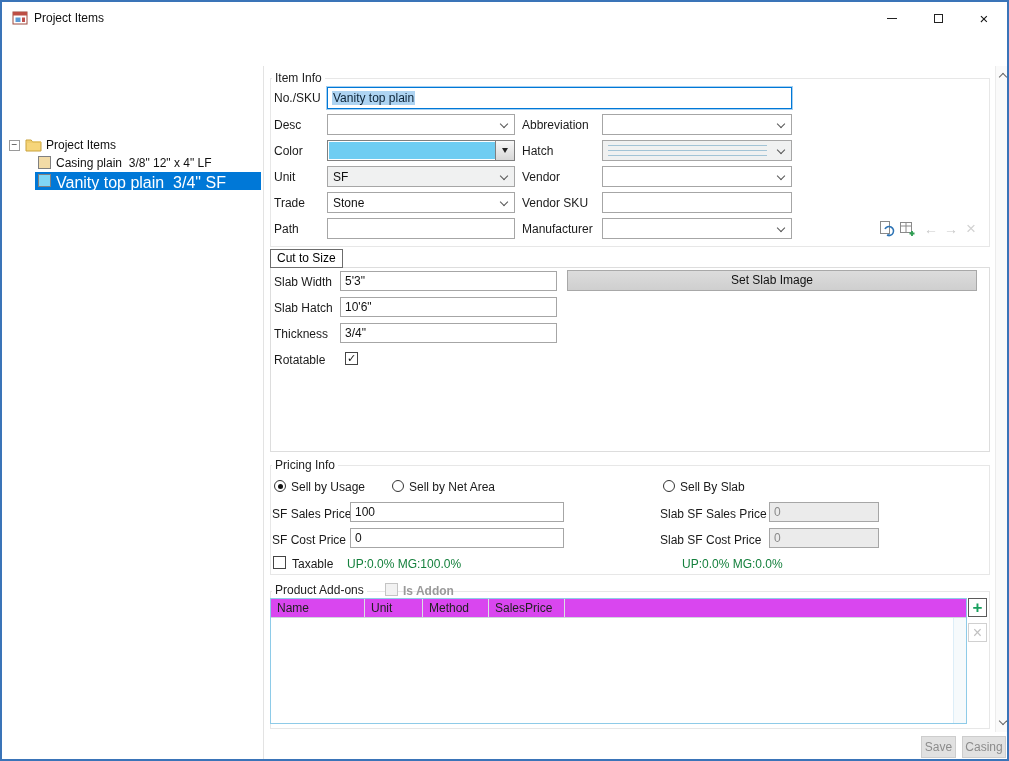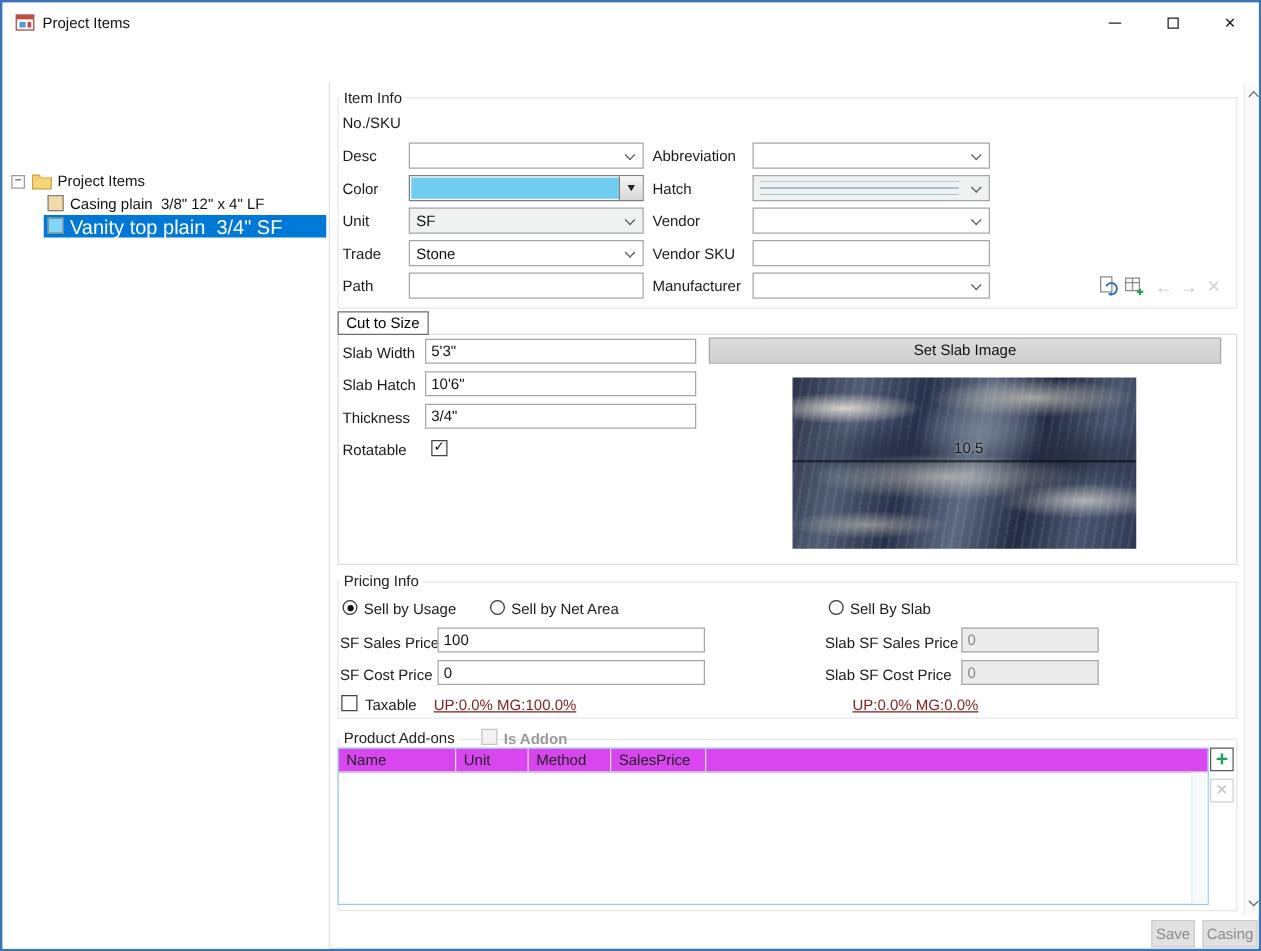--- a/index.html
+++ b/index.html
@@ -40,21 +40,21 @@
   .cmb { position:absolute; height:21px; border:1px solid #a6a6a6; background:#fff; }
   .cmb.gray { background:#f0f1f1; }
   .cmb .val { position:absolute; left:5px; top:3px; font-size:12px; color:#111; }
   .chev { position:absolute; right:7px; top:6px; width:6px; height:6px; border-right:1.4px solid #555; border-bottom:1.4px solid #555; transform:rotate(45deg); }
   .group-box { position:absolute; border:1px solid #e7e7e7; }
   .group-label { position:absolute; font-size:12px; color:#222; background:#fff; padding:0 3px; z-index:2; }
   .checkbox { position:absolute; width:13px; height:13px; border:1px solid #444; background:#fff; font-size:11px; line-height:11px; text-align:center; color:#111; }
   .checkbox.disabled { border-color:#c4c4c4; background:#f2f2f2; }
   .radio { position:absolute; width:12px; height:12px; border:1px solid #333; border-radius:50%; background:#fff; }
   .radio.sel::after { content:""; position:absolute; left:2.5px; top:2.5px; width:5px; height:5px; border-radius:50%; background:#111; }
-  .link { position:absolute; font-size:12px; color:#7f1d1d; text-decoration:underline; white-space:pre; }
+  .link { position:absolute; font-size:12px; color:#15803d; white-space:pre; }
 
   
   .focus-input { position:absolute; left:325px; top:85px; width:465px; height:22px; border:1px solid #0078d7; background:#fff; box-shadow:0 0 0 1px rgba(0,120,215,.35); }
   .focus-input .seltext { position:absolute; left:4px; top:3px; font-size:12px; color:#0c2336; background:#aed4f2; padding:0 1px; }
 
   
   .color-cmb { position:absolute; left:325px; top:138px; width:188px; height:21px; border:1px solid #7f7f7f; background:#fff; }
   .color-fill { position:absolute; left:1px; top:1px; bottom:1px; right:19px; }
   .dd-btn { position:absolute; right:0; top:0; width:19px; height:100%; background:linear-gradient(#f7f7f7,#d7d7d7); border-left:1px solid #7f7f7f; display:flex; align-items:center; justify-content:center; }
   .dd-btn .tri { width:0; height:0; border-left:3.5px solid transparent; border-right:3.5px solid transparent; border-top:5px solid #222; }
@@ -192,20 +192,23 @@
     <div class="sel-bar">
       <span class="swatch" style="left: 3px; top: 2px; background: rgb(127, 214, 245);"></span>
       <span class="tree-label" style="position:absolute; left:21px; top:2px;">Vanity top plain  3/4" SF</span>
     </div>
   </div>
 
   <span class="group-label" style="left:270px; top:69px;">Item Info</span>
   <div class="group-box" style="left:268px; top:76px; width:720px; height:169px;"></div>
 
   <span class="lbl" style="left:272px; top:89px;">No./SKU</span>
+  <div class="focus-input">
+    <span class="seltext">Vanity top plain</span>
+  </div>
 
   <span class="lbl" style="left:272px; top:116px;">Desc</span>
   <div class="cmb" style="left:325px; top:112px; width:188px;">
     <span class="val"></span>
     <span class="chev"></span>
   </div>
   <span class="lbl" style="left:520px; top:116px;">Abbreviation</span>
   <div class="cmb" style="left:600px; top:112px; width:190px;">
     <span class="val"></span>
     <span class="chev"></span>
@@ -276,24 +279,20 @@
   <span class="lbl" style="left:272px; top:273px;">Slab Width</span>
   <input class="inp" style="left: 338px; top: 269px; width: 217px; height: 20px;" value="5'3&quot;">
   <span class="lbl" style="left:272px; top:299px;">Slab Hatch</span>
   <input class="inp" style="left: 338px; top: 295px; width: 217px; height: 20px;" value="10'6&quot;">
   <span class="lbl" style="left:272px; top:325px;">Thickness</span>
   <input class="inp" style="left: 338px; top: 321px; width: 217px; height: 20px;" value="3/4&quot;">
   <span class="lbl" style="left:272px; top:351px;">Rotatable</span>
   <span class="checkbox" style="left:343px; top:350px;"><span>✓</span></span>
 
   <div class="slab-btn">Set Slab Image</div>
-  <div class="slab-img">
-    <span class="dim-text">10.5</span>
-    <span class="dim-line"></span>
-  </div>
 
   <span class="group-label" style="left:270px; top:456px;">Pricing Info</span>
   <div class="group-box" style="left:268px; top:463px; width:720px; height:110px;"></div>
 
   <span class="radio sel" style="left:272px; top:478px;"></span>
   <span class="lbl" style="left:289px; top:478px;">Sell by Usage</span>
   <span class="radio" style="left:390px; top:478px;"></span>
   <span class="lbl" style="left:407px; top:478px;">Sell by Net Area</span>
   <span class="radio" style="left:661px; top:478px;"></span>
   <span class="lbl" style="left:678px; top:478px;">Sell By Slab</span>

